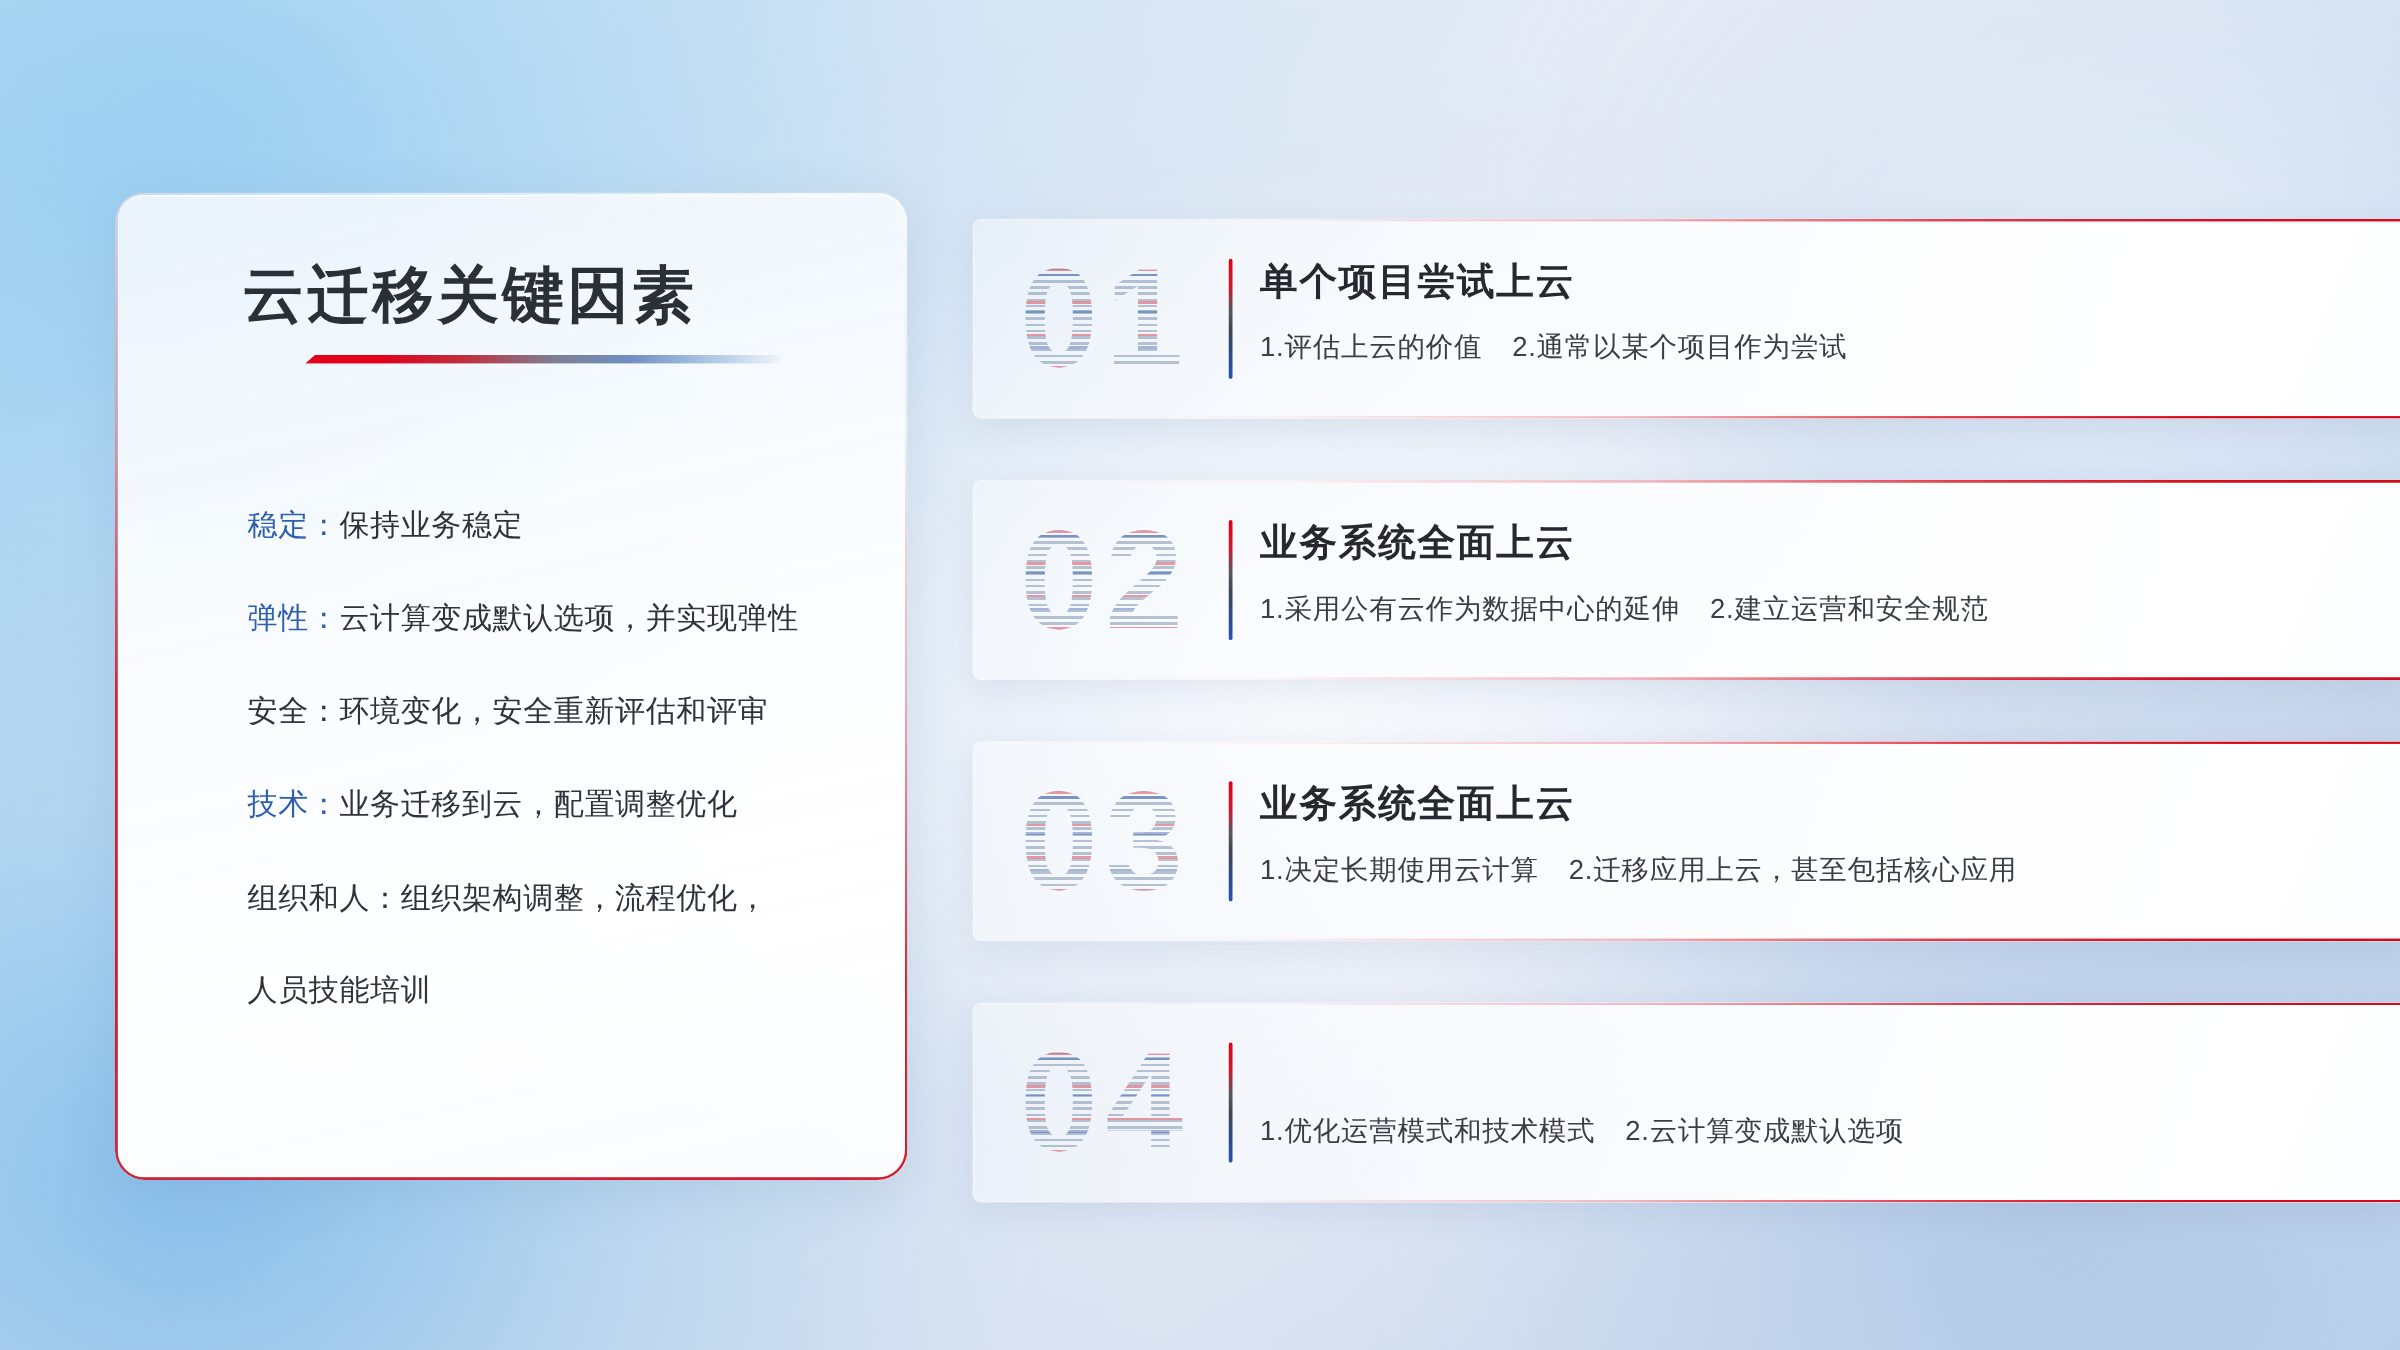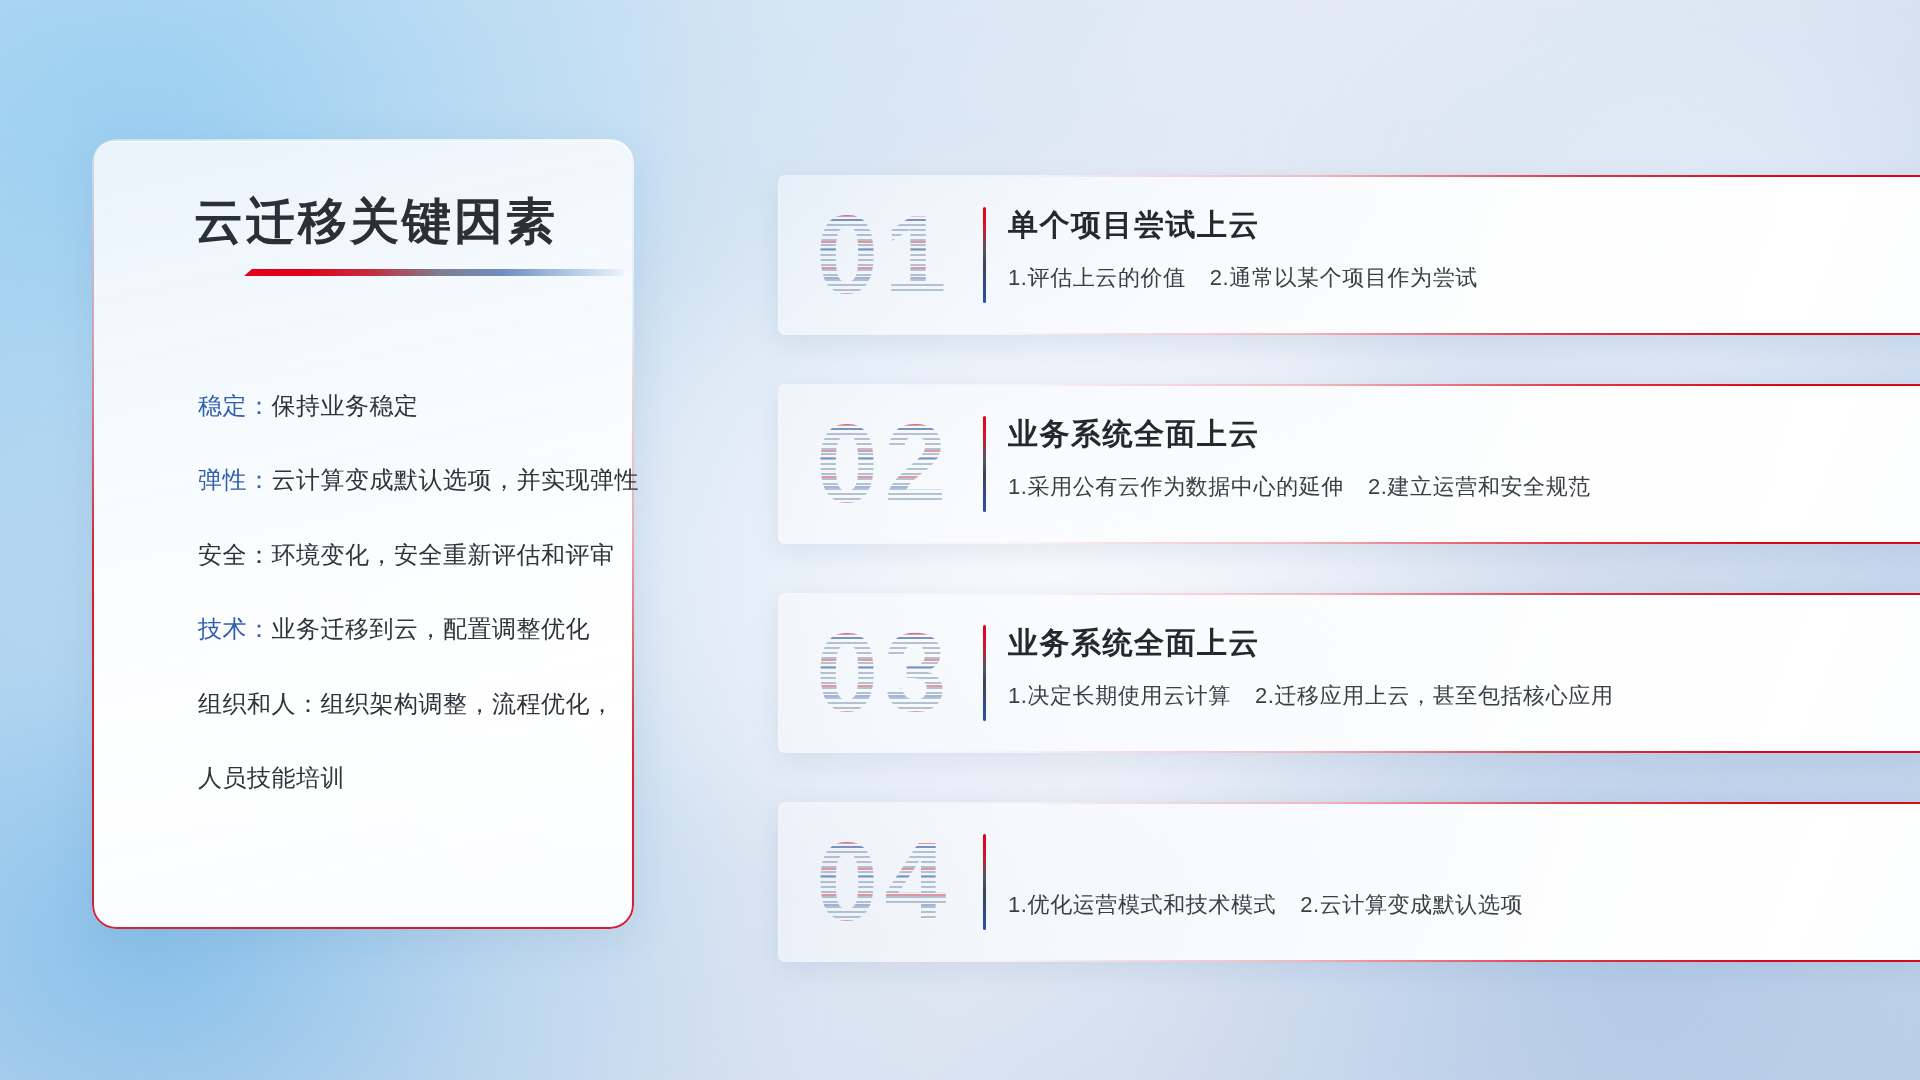--- a/index.html
+++ b/index.html
@@ -52,21 +52,21 @@
   .bg-veil{
     position:absolute; inset:0;
     background:linear-gradient(180deg, rgba(255,255,255,.10) 0%, rgba(255,255,255,0) 28%, rgba(255,255,255,0) 70%, rgba(178,200,228,.22) 100%);
   }
 
   
   .stage{ position:absolute; inset:0; }
 
   
   .left-card{
-    position:absolute; left:92px; top:139px; width:542px; height:790px;
+    position:absolute; left:92px; top:154px; width:634px; height:790px;
     border-radius:22px;
     background:
       linear-gradient(168deg,
         rgba(240,246,252,.92) 0%,
         rgba(246,250,253,.95) 22%,
         rgba(252,253,255,.97) 48%,
         rgba(255,255,255,.99) 72%,
         rgba(252,253,255,.97) 100%);
     border:2px solid transparent;
     background-clip:padding-box;

